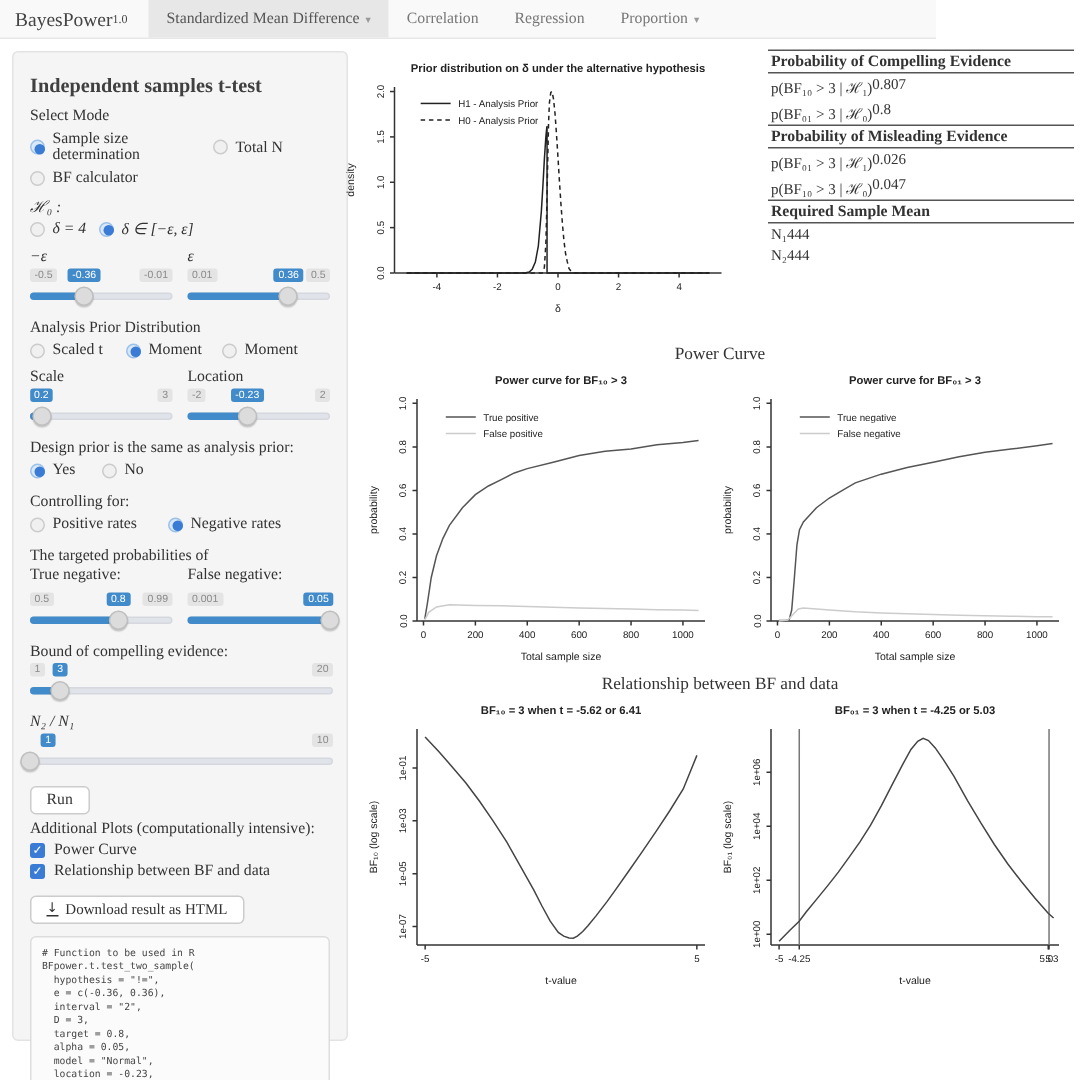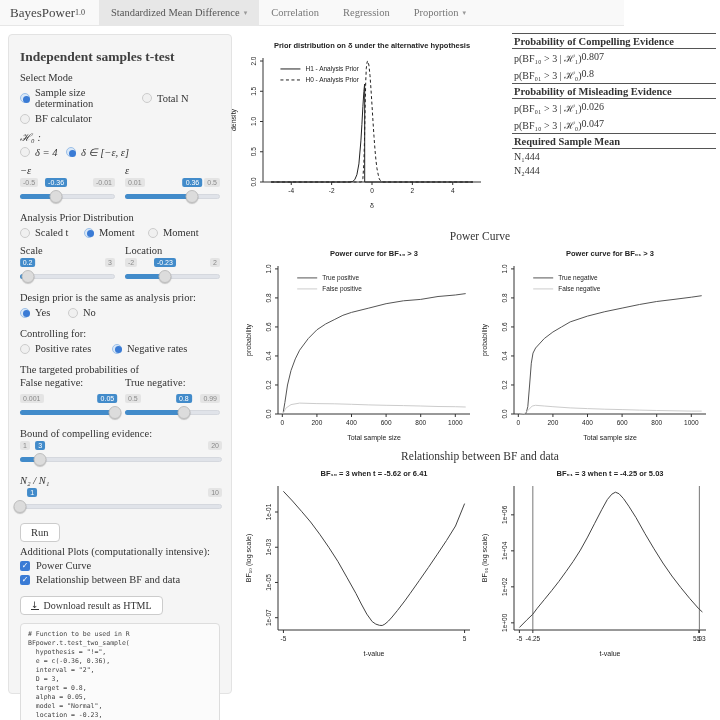--- a/index.html
+++ b/index.html
@@ -222,43 +222,43 @@
         </div>
       <div class="radio-item">
           <span class="rdot on"></span>
           <span>Negative rates</span>
         </div>
     </div>
 
     <div class="sb-label" style="margin-top:8px">The targeted probabilities of</div>
     <div class="sl-pair" style="margin-top:0">
       <div class="slider">
+        <div class="sl-label">True negative:</div>
+        <div class="sl-row" style="margin-top:6px">
+            <span class="sl-min">0.5</span>
+            <span class="sl-val" style="left: 62%;">0.8</span>
+            <span class="sl-max">0.99</span>
+          </div>
+        <div class="sl-track">
+            <div class="sl-bar"></div>
+            <div class="sl-fill" style="width: 62%;"></div>
+            <div class="sl-handle" style="left: 62%;"></div>
+          </div>
+      </div>
+      <div class="slider">
         <div class="sl-label">False negative:</div>
         <div class="sl-row" style="margin-top:6px">
             <span class="sl-min">0.001</span>
             <span class="sl-val" style="left: 92%;">0.05</span>
             <span class="sl-max"></span>
           </div>
         <div class="sl-track">
             <div class="sl-bar"></div>
             <div class="sl-fill" style="width: 100%;"></div>
             <div class="sl-handle" style="left: 100%;"></div>
-          </div>
-      </div>
-      <div class="slider">
-        <div class="sl-label">True negative:</div>
-        <div class="sl-row" style="margin-top:6px">
-            <span class="sl-min">0.5</span>
-            <span class="sl-val" style="left: 62%;">0.8</span>
-            <span class="sl-max">0.99</span>
-          </div>
-        <div class="sl-track">
-            <div class="sl-bar"></div>
-            <div class="sl-fill" style="width: 62%;"></div>
-            <div class="sl-handle" style="left: 62%;"></div>
           </div>
       </div>
     </div>
 
     <div class="slider full" style="margin-top:9px">
       <div class="sl-label">Bound of compelling evidence:</div>
       <div class="sl-row">
           <span class="sl-min">1</span>
           <span class="sl-val" style="left: 10%;">3</span>
           <span class="sl-max">20</span>

